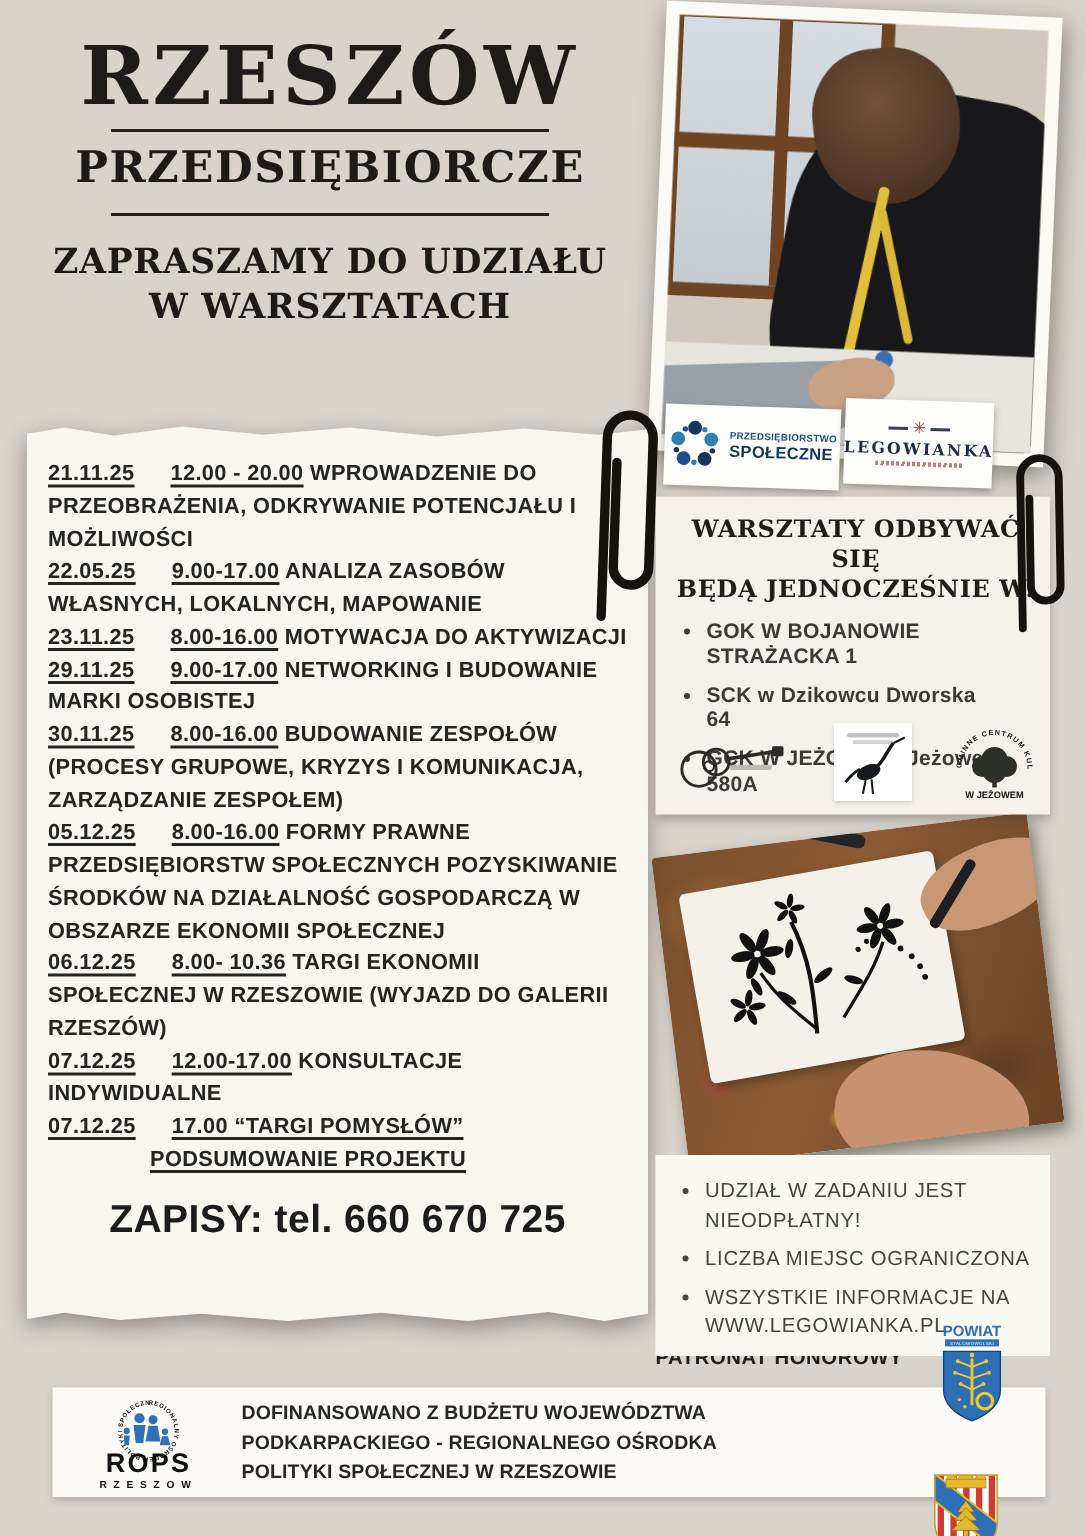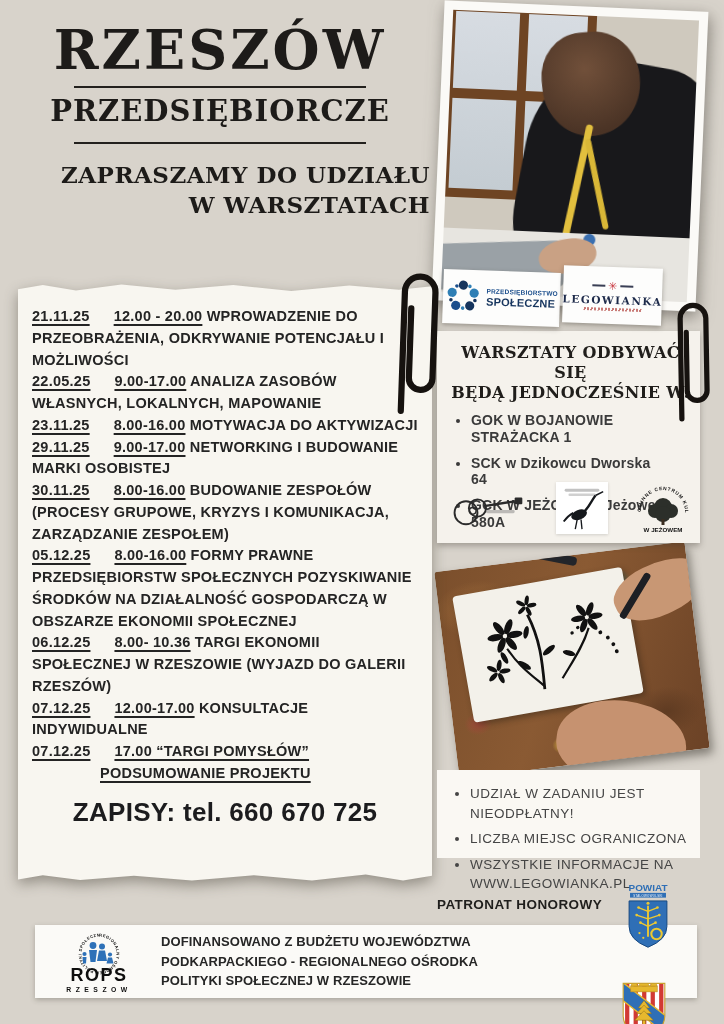--- a/index.html
+++ b/index.html
@@ -7,21 +7,21 @@
           overflow:hidden;font-family:"Liberation Sans",sans-serif;color:#211f1d;}
 
   
   .title-block{position:absolute;left:10px;top:20px;width:420px;text-align:center;}
   .main-title{font-family:"DejaVu Serif",serif;font-weight:700;font-size:54px;line-height:1.12;
               letter-spacing:3px;color:#1d1b19;}
   .rule{width:292px;border-top:2px solid #23211e;margin:6px auto 6px;}
   .sub-title{font-family:"DejaVu Serif",serif;font-weight:700;font-size:29px;line-height:1.18;
              letter-spacing:1px;color:#1d1b19;}
   .invite{font-family:"DejaVu Serif",serif;font-weight:700;font-size:23px;line-height:1.3;
-          letter-spacing:.5px;margin-top:14px;color:#1d1b19;text-align:right;}
+          letter-spacing:.5px;margin-top:14px;color:#1d1b19;}
 
   
   .paper-wrap{position:absolute;left:18px;top:282px;width:414px;height:601px;
               filter:drop-shadow(0 5px 7px rgba(60,55,45,.45));z-index:2;}
   .paper{width:100%;height:100%;background:#f8f6f0;
      clip-path:polygon(0% 1.2%,6% .5%,14% 1.4%,25% .4%,38% 1.3%,52% .5%,66% 1.5%,80% .6%,92% 1.3%,100% .7%,
                        100% 98.8%,93% 99.6%,84% 98.6%,71% 99.6%,57% 98.7%,42% 99.6%,28% 98.8%,15% 99.5%,6% 98.7%,0% 99.4%);
      box-sizing:border-box;padding:24px 14px 0 14px;}
   .sched-item{font-size:14.5px;font-weight:700;line-height:1.5;letter-spacing:.25px;color:#242424;}
   .sched-item .u{text-decoration:underline;text-decoration-thickness:1.5px;text-underline-offset:3px;}
@@ -103,21 +103,21 @@
   .p2-marker{position:absolute;left:88px;top:-6px;width:56px;height:9px;background:#22252a;
              border-radius:4px;transform:rotate(18deg);}
   .p2-hand-top{position:absolute;right:-18px;top:18px;width:96px;height:52px;background:#c89774;
                border-radius:45% 55% 50% 50%;transform:rotate(-18deg);}
   .p2-pen{position:absolute;right:52px;top:22px;width:7px;height:52px;background:#1d1f24;
           border-radius:3px;transform:rotate(38deg);}
   .p2-hand-bottom{position:absolute;right:22px;bottom:-26px;width:130px;height:84px;background:#c69270;
                   border-radius:50% 50% 40% 45%;transform:rotate(14deg);}
 
   
-  .bulletbox{position:absolute;left:437px;top:770px;width:263px;height:88px;background:#faf8f3;
+  .bulletbox{position:absolute;left:437px;top:770px;width:263px;height:134px;background:#faf8f3;
              box-sizing:border-box;padding:14px 8px 0 14px;z-index:2;}
   ul.info-list{margin:0;padding-left:19px;width:228px;}
   ul.info-list li{font-size:13.5px;font-weight:500;color:#454545;line-height:1.45;margin-bottom:6px;letter-spacing:.5px;}
   .patronat{position:absolute;left:437px;top:897px;width:280px;text-align:left;font-size:13.5px;
             font-weight:800;letter-spacing:.4px;color:#1f1e1c;}
 
   
   .footer-bar{position:absolute;left:35px;top:925px;width:662px;height:73px;background:#fbfaf7;
               box-shadow:0 2px 5px rgba(60,55,45,.3);display:flex;align-items:center;
               box-sizing:border-box;padding:0 14px;gap:12px;z-index:2;}

